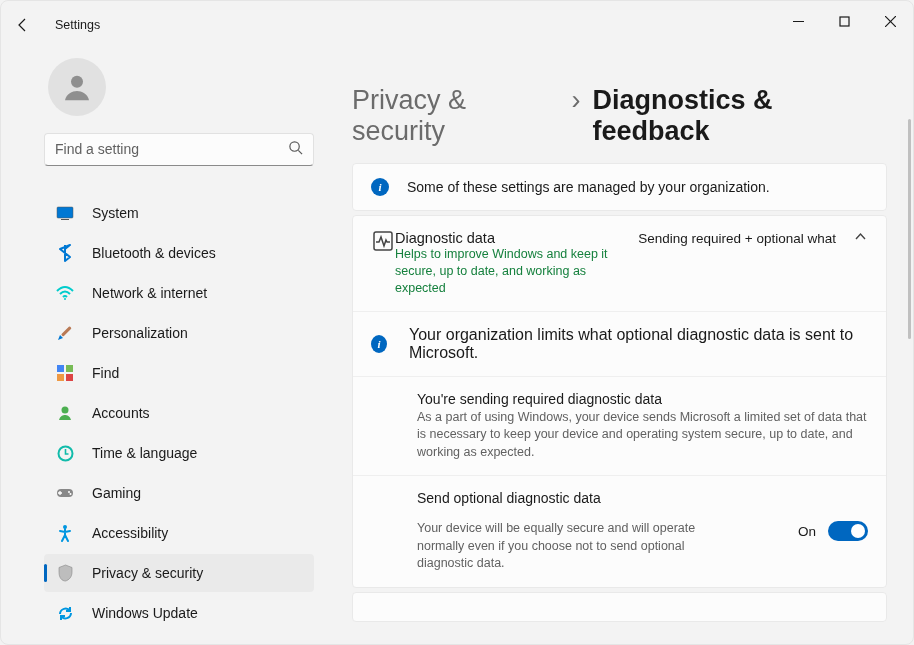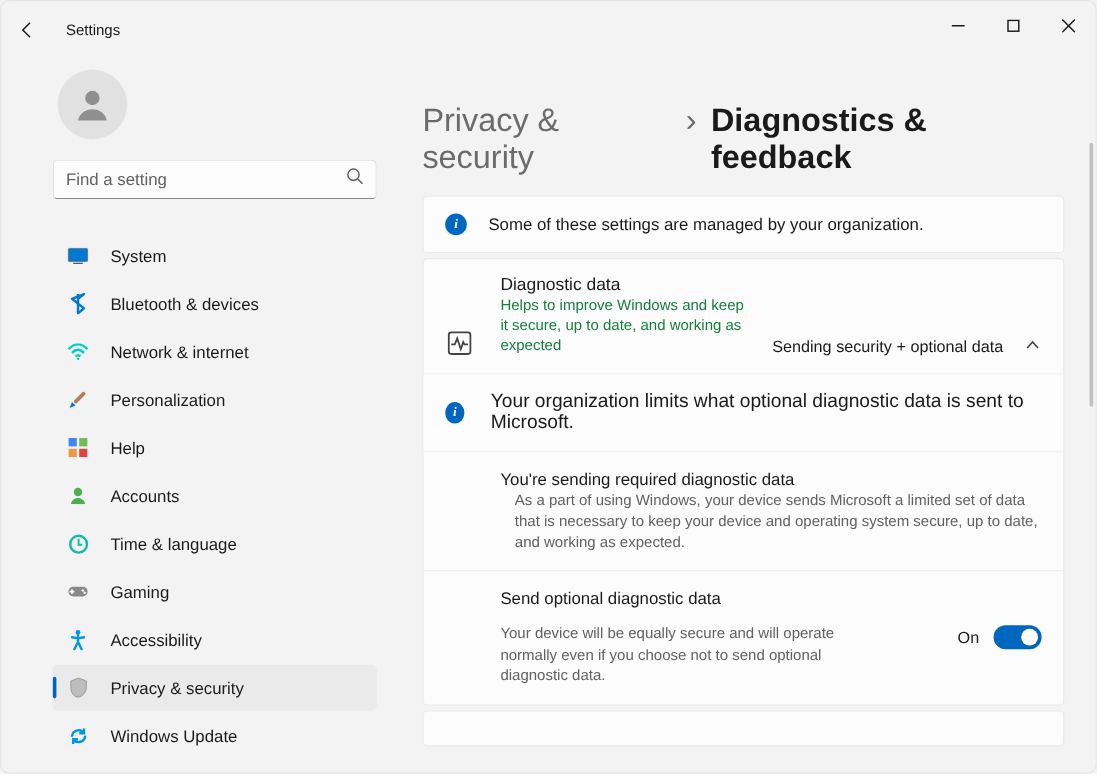--- a/index.html
+++ b/index.html
@@ -77,39 +77,39 @@
   .breadcrumb .leaf { font-weight:600;margin-top:18px; }
 
   .card {
     background:#fcfcfc; border:1px solid #e9e9e9; border-radius:4px;
     margin-bottom:4px;
   }
   .card.info { display:flex; align-items:center; gap:18px; padding:14px 18px; font-size:14px; }
   .info-ico { width:18px; height:18px; border-radius:50%; background:#0067c0; color:#fff; font-size:11px; display:flex; align-items:center; justify-content:center; font-style:italic; font-family:"Times New Roman",serif; font-weight:bold;}
 
   .setting-header {
-    display:flex; align-items:flex-end; gap:22px; padding:14px 18px;
+    display:flex; align-items:flex-start; padding:14px 18px;
   }
   .setting-icon { width:24px; display:flex; justify-content:center; color:#444; }
   .setting-titleblock { flex:1; }
   .setting-title { font-size:14.5px; }
   .setting-desc { font-size:12.5px; color:#15803d; line-height:1.35; max-width:240px;}
   .setting-right { display:flex; align-items:center; gap:18px; font-size:13.5px; color:#1a1a1a; }
   .chevron { width:14px; }
 
   .subcard { border-top:1px solid #efefef; display:flex; gap:22px; padding:14px 18px; align-items:center;}
   .subcard.info-sub { background:#fcfcfc; }
   .subcard .spacer { width:24px; }
   .subcard .text { flex:1; }
   .subcard .text .t { font-size:14px; }
   .subcard .text .d { font-size:12.5px; color:#616161; line-height:1.4; margin-top:2px;}
   .subcard .text .d2 { font-size:12.5px; color:#616161; line-height:1.4; margin-top:14px;}
   .subcard .rightctrl { display:flex; align-items:center; gap:12px; font-size:13.5px;}
 
-  .indented .text .d { max-width: 470px; margin-left: 12px; }
+  .indented .text .d { max-width: 470px; }
   .indented2 .text .d { max-width: 285px; }
   .indented2 .text .d2 { max-width: 300px; }
 
   .toggle { width:40px; height:20px; border-radius:10px; background:#0067c0; position:relative; }
   .toggle::after { content:""; position:absolute; right:3px; top:3px; width:14px; height:14px; border-radius:50%; background:#fff;}
 
   .section-group { background:#fcfcfc; border:1px solid #e9e9e9; border-radius:4px; margin-bottom:4px; margin-top:4px;}
 
   .scrollbar-track { position:absolute; right:2px; top:118px; width:3px; height:220px; background:#c0c0c0; border-radius:2px; }
 </style>
@@ -203,21 +203,21 @@
       </div>
       <div class="nav-item">
         <span class="nav-ico">
             <svg width="16" height="16">
               <rect x="0" y="0" width="7" height="7" fill="#4285f4"></rect>
               <rect x="9" y="0" width="7" height="7" fill="#7b5"></rect>
               <rect x="0" y="9" width="7" height="7" fill="#e94"></rect>
               <rect x="9" y="9" width="7" height="7" fill="#d44"></rect>
             </svg>
           </span>
-        <span>Help</span>
+        <span>Find</span>
       </div>
       <div class="nav-item">
         <span class="nav-ico">
             <svg width="16" height="16" viewBox="0 0 16 16">
               <circle cx="8" cy="5" r="3.5" fill="#4caf50"></circle>
               <path d="M2 15c1-4 4-5 6-5s5 1 6 5z" fill="#4caf50"></path>
             </svg>
           </span>
         <span>Accounts</span>
       </div>
@@ -288,21 +288,21 @@
           <svg width="22" height="22" viewBox="0 0 22 22" fill="none">
               <rect x="2" y="2" width="18" height="18" rx="2" stroke="#444" stroke-width="1.5"></rect>
               <path d="M4 12h3l2-5 3 9 2-6 1 2h3" stroke="#444" stroke-width="1.5" fill="none"></path>
             </svg>
         </div>
         <div class="setting-titleblock">
           <div class="setting-title">Diagnostic data</div>
           <div class="setting-desc">Helps to improve Windows and keep it secure, up to date, and working as expected</div>
         </div>
         <div class="setting-right">
-          <span>Sending security + optional data</span>
+          <span>Sending required + optional what</span>
           <span class="chevron">
             <svg width="13" height="13" viewBox="0 0 13 13">
                 <path d="M2 9l4.5-5L11 9" stroke="#444" stroke-width="1.4" fill="none"></path>
               </svg>
           </span>
         </div>
       </div>
 
       <div class="subcard info-sub">
         <div class="info-ico">i</div>

